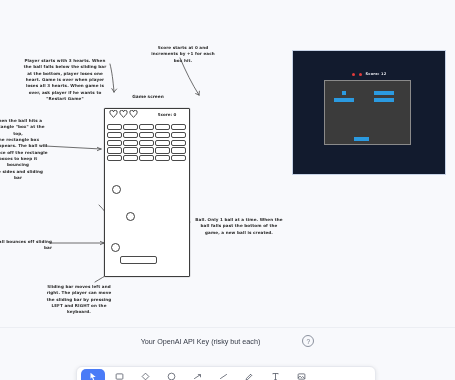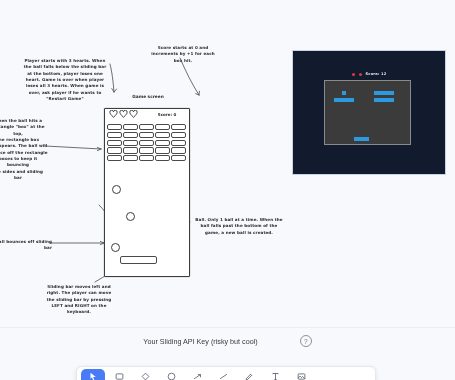--- a/index.html
+++ b/index.html
@@ -250,21 +250,21 @@
         <div class="blue" style="left:9px;top:17px;width:20px;height:4px;"></div>
         <div class="blue" style="left:17px;top:10px;width:4px;height:4px;"></div>
         <div class="blue" style="left:49px;top:10px;width:20px;height:4px;"></div>
         <div class="blue" style="left:49px;top:17px;width:20px;height:4px;"></div>
       </div>
       <div class="shot-paddle"></div>
     </div>
   </div>
 
   <div class="apibar">
-    <span class="api-label">Your Sliding API Key (risky but cool)</span>
+    <span class="api-label">Your OpenAI API Key (risky but each)</span>
     <span class="help">?</span>
   </div>
 
   <div class="toolbar">
     <div class="tool active">
       <svg viewBox="0 0 24 24" fill="currentColor">
           <path d="M4 2 L18 13 L11 13 L14 21 L11 22 L8 14 L4 18 Z"></path>
         </svg>
     </div>
     <div class="tool">

